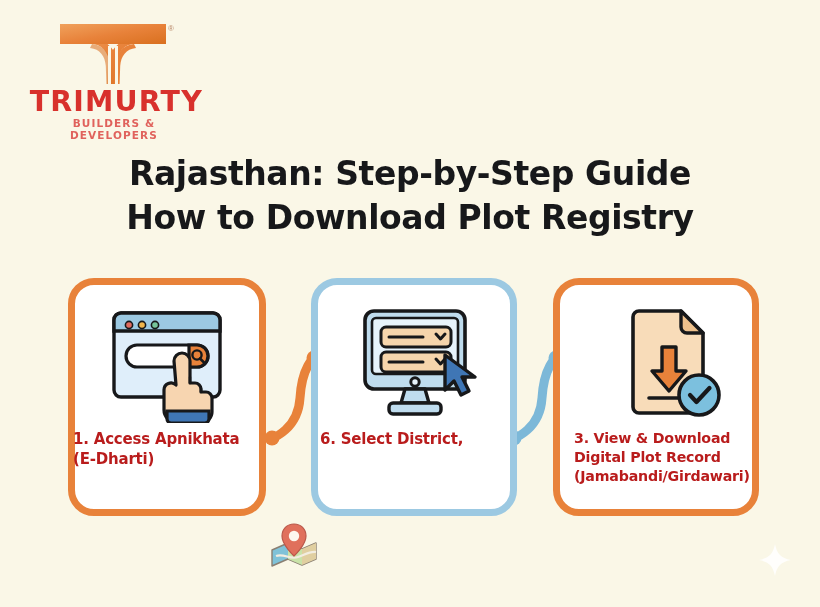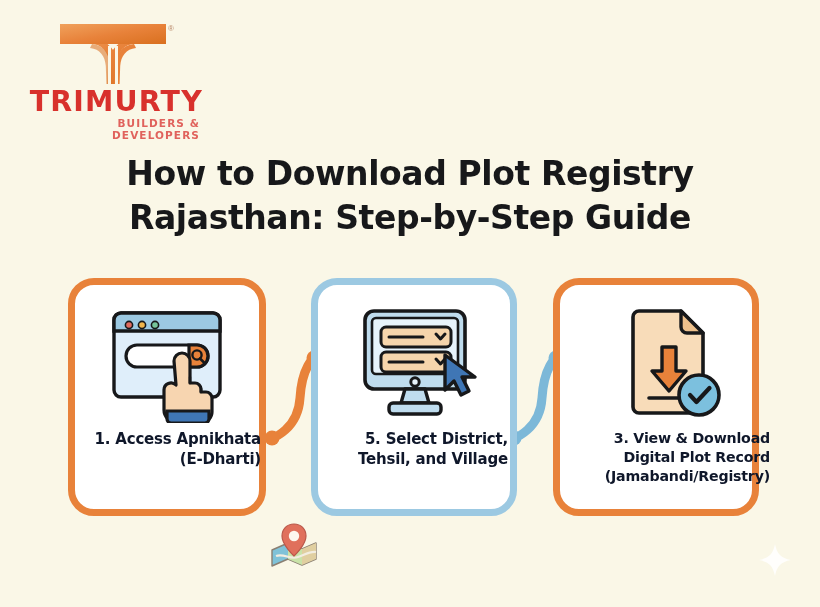--- a/index.html
+++ b/index.html
@@ -24,21 +24,21 @@
   .logo-word {
     position: absolute; left: 0; top: 62px; width: 172px;
     text-align: center;
     font-size: 29px; font-weight: bold; letter-spacing: 1.2px;
     color: #d8312c;
     font-family: "DejaVu Sans", sans-serif;
     transform: scaleX(0.98);
   }
   .logo-sub {
     position: absolute; left: 0; top: 95px; width: 172px;
-    text-align: right;
+    text-align: center;
     font-size: 10.5px; font-weight: bold; letter-spacing: 1.1px;
     color: #e0625c;
     font-family: "DejaVu Sans", sans-serif;
   }
 
   
   .title {
     position: absolute; left: 60px; top: 152px; width: 700px;
     text-align: center;
     font-size: 33px; font-weight: bold; line-height: 1.33;
@@ -60,23 +60,23 @@
     padding-top: 18px;
     z-index: 3;
   }
   .card.c1 { left: 68px; }
   .card.c2 { left: 311px; border-color: #9cc9e2; width: 206px; }
   .card.c3 { left: 553px; width: 206px; padding-left: 32px; }
 
   .card-icon { width: 150px; height: 120px; flex: 0 0 auto; }
   .card-label {
     margin-top: 6px; width: 188px;
-    text-align: right;
+    text-align: left;
     font-size: 15px; font-weight: bold; line-height: 1.35;
-    color: #0f172a;
+    color: #b91c1c;
     font-family: "DejaVu Sans", sans-serif;
     letter-spacing: -0.2px;
   }
   .card.c3 .card-label { font-size: 14.2px; width: 196px; }
 
   
   .conn { position: absolute; top: 278px; z-index: 1; }
   .conn.a { left: 258px; }
   .conn.b { left: 500px; }
 
@@ -109,22 +109,22 @@
         <rect x="50" y="24" width="3" height="38" fill="#faf7e7"></rect>
         <rect x="57" y="24" width="3" height="38" fill="#faf7e7"></rect>
       </svg>
     </div>
     <div class="logo-reg">®</div>
     <div class="logo-word">TRIMURTY</div>
     <div class="logo-sub">BUILDERS &amp; DEVELOPERS</div>
   </div>
 
   <div class="title">
+    <span class="ln">Rajasthan: Step-by-Step Guide</span>
     <span class="ln">How to Download Plot Registry</span>
-    <span class="ln">Rajasthan: Step-by-Step Guide</span>
   </div>
 
   <div class="conn a">
     <svg width="70" height="200" viewBox="0 0 70 200" aria-hidden="true">
       <path d="M14 160 C14 160, 40 152, 42 120 C44 88, 56 80, 56 80" fill="none" stroke="#e8823a" stroke-width="9" stroke-linecap="round"></path>
       <circle cx="56" cy="80" r="7.5" fill="#e8823a"></circle>
       <circle cx="14" cy="160" r="7.5" fill="#e8823a"></circle>
     </svg>
   </div>
   <div class="conn b">
@@ -172,40 +172,39 @@
           <rect x="42" y="49" width="70" height="20" rx="5" fill="#f6d5ac" stroke="#17181a" stroke-width="3"></rect>
           <line x1="50" y1="59" x2="84" y2="59" stroke="#17181a" stroke-width="3" stroke-linecap="round"></line>
           <path d="M97 56 l4.5 5 l4.5 -5" fill="none" stroke="#17181a" stroke-width="3" stroke-linecap="round" stroke-linejoin="round"></path>
           <circle cx="76" cy="79" r="4.2" fill="#e7f3fb" stroke="#17181a" stroke-width="3"></circle>
           <path d="M66 86 h20 l4 14 h-28 z" fill="#bfdcee" stroke="#17181a" stroke-width="3.4" stroke-linejoin="round"></path>
           <rect x="50" y="100" width="52" height="11" rx="4" fill="#bfdcee" stroke="#17181a" stroke-width="3.4"></rect>
           <path d="M106 52 l30 22 h-13 l7 14 l-8 4 l-7 -14 l-9 9 z" fill="#3f76b5" stroke="#17181a" stroke-width="3.4" stroke-linejoin="round"></path>
         </svg>
       </div>
       <div class="card-label">
-        <span>5. Select District,</span><br>
-        <span>Tehsil, and Village</span>
+        <span>6. Select District,</span><br>
       </div>
     </div>
 
     <div class="card c3">
       <div class="card-icon">
         <svg viewBox="0 0 150 120" width="150" height="120" aria-hidden="true">
           <path d="M42 8 h42 l22 22 v74 a6 6 0 0 1 -6 6 h-58 a6 6 0 0 1 -6 -6 v-90 a6 6 0 0 1 6 -6 z" fill="#f8dcb9" stroke="#17181a" stroke-width="3.6" stroke-linejoin="round"></path>
           <path d="M84 8 v16 a6 6 0 0 0 6 6 h16 z" fill="#edc08c" stroke="#17181a" stroke-width="3.4" stroke-linejoin="round"></path>
           <path d="M65 44 h14 v24 h10 l-17 20 l-17 -20 h10 z" fill="#e8823a" stroke="#17181a" stroke-width="3.4" stroke-linejoin="round"></path>
           <line x1="52" y1="95" x2="96" y2="95" stroke="#17181a" stroke-width="3.6" stroke-linecap="round"></line>
           <circle cx="102" cy="92" r="20" fill="#7cc0de" stroke="#17181a" stroke-width="3.6"></circle>
           <path d="M93 92 l6.5 7 l13 -14" fill="none" stroke="#17181a" stroke-width="4.2" stroke-linecap="round" stroke-linejoin="round"></path>
         </svg>
       </div>
       <div class="card-label">
         <span>3. View &amp; Download</span><br>
         <span>Digital Plot Record</span><br>
-        <span>(Jamabandi/Registry)</span>
+        <span>(Jamabandi/Girdawari)</span>
       </div>
     </div>
 
   </div>
 
   <div class="decor map">
     <svg viewBox="0 0 56 56" width="56" height="56" aria-hidden="true">
       <path d="M6 38 l16 -7 l14 6 l14 -6 v16 l-14 6 l-14 -6 l-16 7 z" fill="#7fc2d8" stroke="#8a7f72" stroke-width="1.4" stroke-linejoin="round"></path>
       <path d="M22 31 v16 l14 6 v-16 z" fill="#c9e3a8"></path>
       <path d="M36 37 l14 -6 v16 l-14 6 z" fill="#e0cfa0"></path>

